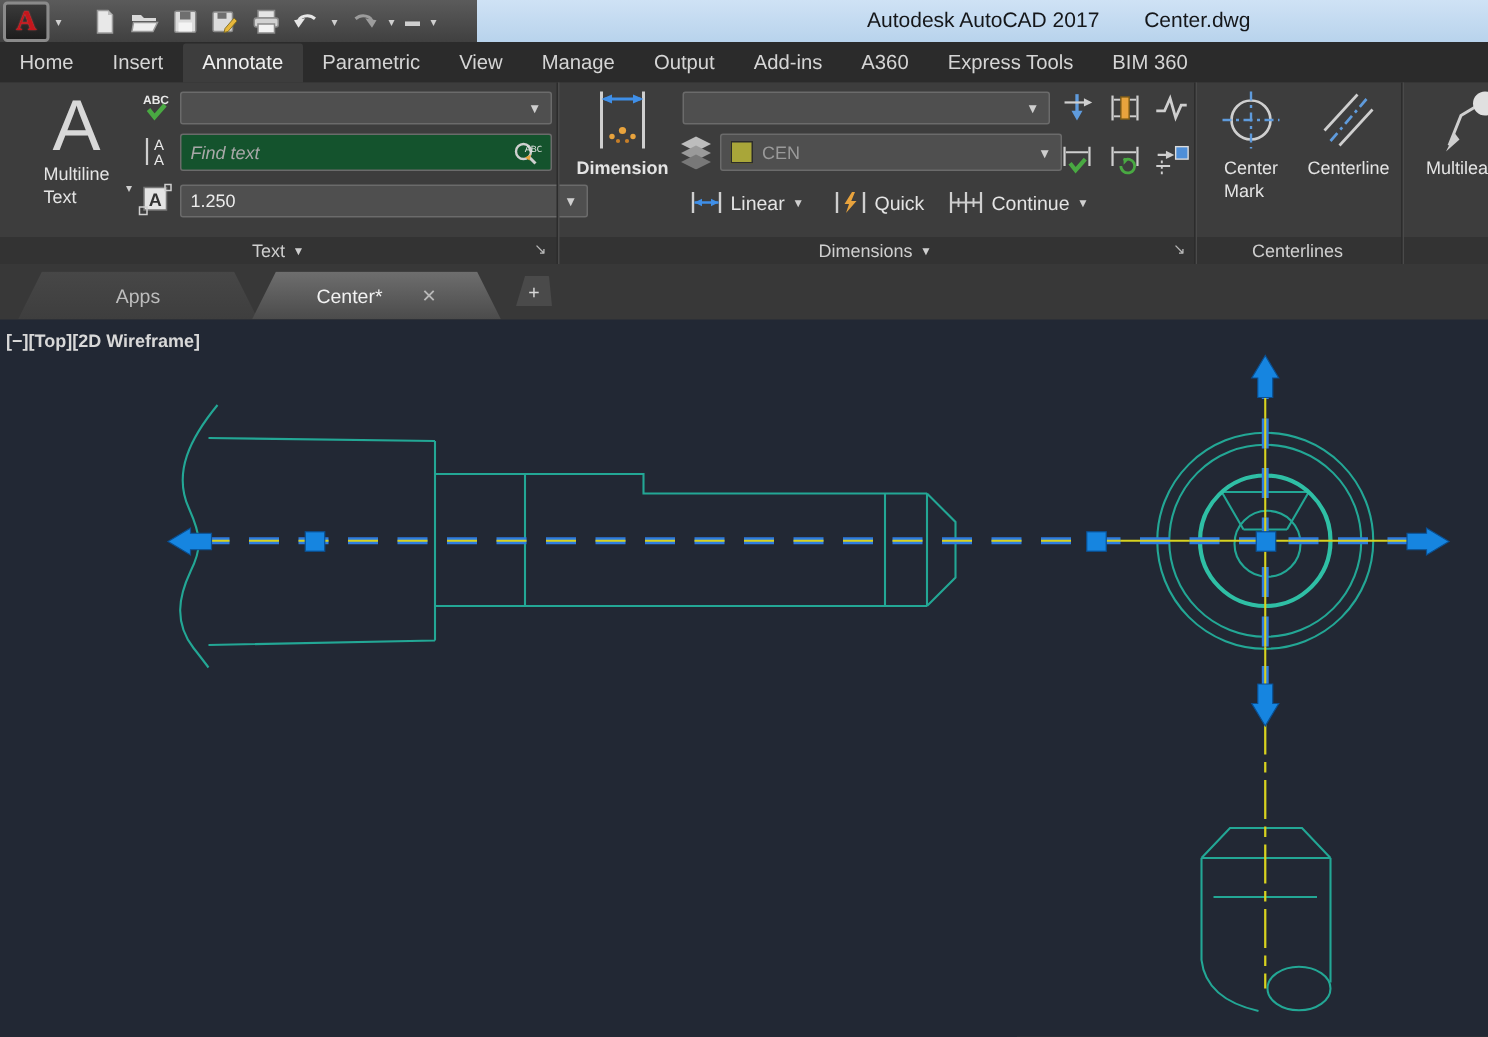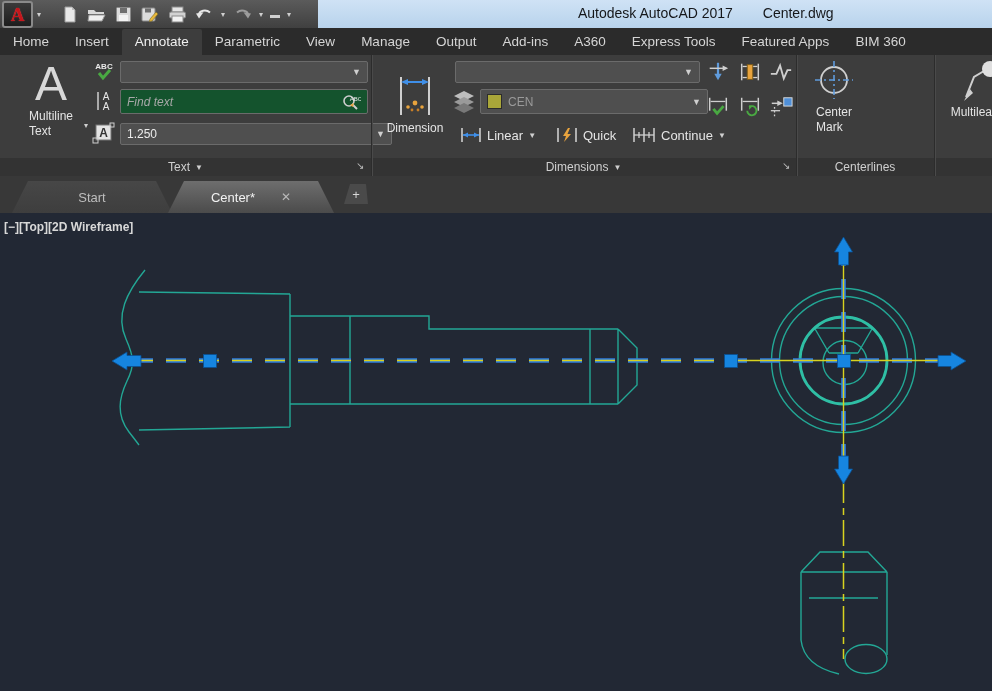--- a/index.html
+++ b/index.html
@@ -139,21 +139,20 @@
   <div class="rtab">Home</div>
   <div class="rtab">Insert</div>
   <div class="rtab active">Annotate</div>
   <div class="rtab">Parametric</div>
   <div class="rtab">View</div>
   <div class="rtab">Manage</div>
   <div class="rtab">Output</div>
   <div class="rtab">Add-ins</div>
   <div class="rtab">A360</div>
   <div class="rtab">Express Tools</div>
-  <div class="rtab">Featured Apps</div>
   <div class="rtab">BIM 360</div>
 </div>
 
 <div class="panels">
 
   <div class="bigbtn" style="left:10px; top:2px; width:82px;">
     <svg width="46" height="50" viewBox="0 0 46 50">
       <text x="23" y="43" text-anchor="middle" font-size="48" fill="#d8d8d8" font-family="Liberation Sans,sans-serif">A</text>
     </svg>
     <div class="lbl">Multiline
@@ -196,21 +195,21 @@
       <text x="15" y="8" text-anchor="middle" font-size="6" fill="#e8e8e8">ABC</text>
     </svg>
   </div>
   <div class="field" style="left:120px; top:68px; width:272px; height:22px;">
     <span style="font-style:normal">1.250</span>
     <span class="dd">▼</span>
   </div>
 
   <div class="vsep full" style="left:371px; top:0;"></div>
 
-  <div class="bigbtn" style="left:378px; top:18px; width:74px;">
+  <div class="bigbtn" style="left:378px; top:2px; width:74px;font-weight:bold;">
     <svg width="44" height="46" viewBox="0 0 44 46">
       <line x1="8" y1="4" x2="8" y2="42" stroke="#cfcfcf" stroke-width="2"></line>
       <line x1="36" y1="4" x2="36" y2="42" stroke="#cfcfcf" stroke-width="2"></line>
       <line x1="10" y1="9" x2="34" y2="9" stroke="#3f8fe8" stroke-width="2"></line>
       <polygon points="8,9 15,6 15,12" fill="#3f8fe8"></polygon>
       <polygon points="36,9 29,6 29,12" fill="#3f8fe8"></polygon>
       <circle cx="22" cy="30" r="2.4" fill="#e8a33d"></circle>
       <circle cx="15" cy="34" r="1.8" fill="#e8a33d"></circle>
       <circle cx="29" cy="34" r="1.8" fill="#e8a33d"></circle>
       <circle cx="19" cy="37" r="1.4" fill="#c87f28"></circle>
@@ -321,20 +320,28 @@
 
   <div class="bigbtn" style="left:802px; top:2px; width:64px;">
     <svg width="44" height="46" viewBox="0 0 44 46">
       <circle cx="22" cy="23" r="13" fill="none" stroke="#cfcfcf" stroke-width="1.8"></circle>
       <line x1="22" y1="4" x2="22" y2="42" stroke="#5f9bdc" stroke-width="1.6" stroke-dasharray="6 3 2 3"></line>
       <line x1="3" y1="23" x2="41" y2="23" stroke="#5f9bdc" stroke-width="1.6" stroke-dasharray="6 3 2 3"></line>
     </svg>
     <div class="lbl">Center
 Mark</div>
   </div>
+  <div class="bigbtn" style="left:866px; top:2px; width:66px;">
+    <svg width="44" height="46" viewBox="0 0 44 46">
+      <line x1="6" y1="30" x2="28" y2="6" stroke="#cfcfcf" stroke-width="1.8"></line>
+      <line x1="16" y1="40" x2="38" y2="16" stroke="#cfcfcf" stroke-width="1.8"></line>
+      <line x1="10" y1="37" x2="34" y2="9" stroke="#5f9bdc" stroke-width="1.8" stroke-dasharray="7 3 2 3"></line>
+    </svg>
+    <div class="lbl">Centerline</div>
+  </div>
 
   <div class="vsep full" style="left:934px; top:0;"></div>
 
   <div class="bigbtn" style="left:940px; top:2px; width:80px;">
     <svg width="44" height="46" viewBox="0 0 44 46">
       <polyline points="8,40 16,20 26,14" fill="none" stroke="#cfcfcf" stroke-width="2"></polyline>
       <polygon points="6,44 12,32 15,36" fill="#cfcfcf"></polygon>
       <circle cx="32" cy="12" r="8" fill="#e0e0e0"></circle>
     </svg>
     <div class="lbl">Multileader</div>
@@ -355,21 +362,21 @@
   <div class="plabel" style="left:796px; width:138px;">
     <span>Centerlines</span>
   </div>
   <div class="vsep" style="left:371px; height:18px;"></div>
   <div class="vsep" style="left:796px; height:18px;"></div>
   <div class="vsep" style="left:934px; height:18px;"></div>
 </div>
 
 <div class="filetabs">
   <div class="ftab start">
-    <span>Start</span>
+    <span>Apps</span>
   </div>
   <div class="ftab active">
     <span>Center*</span>
     <span class="close">✕</span>
   </div>
   <div class="newtab">
     <span>+</span>
   </div>
 </div>
 

